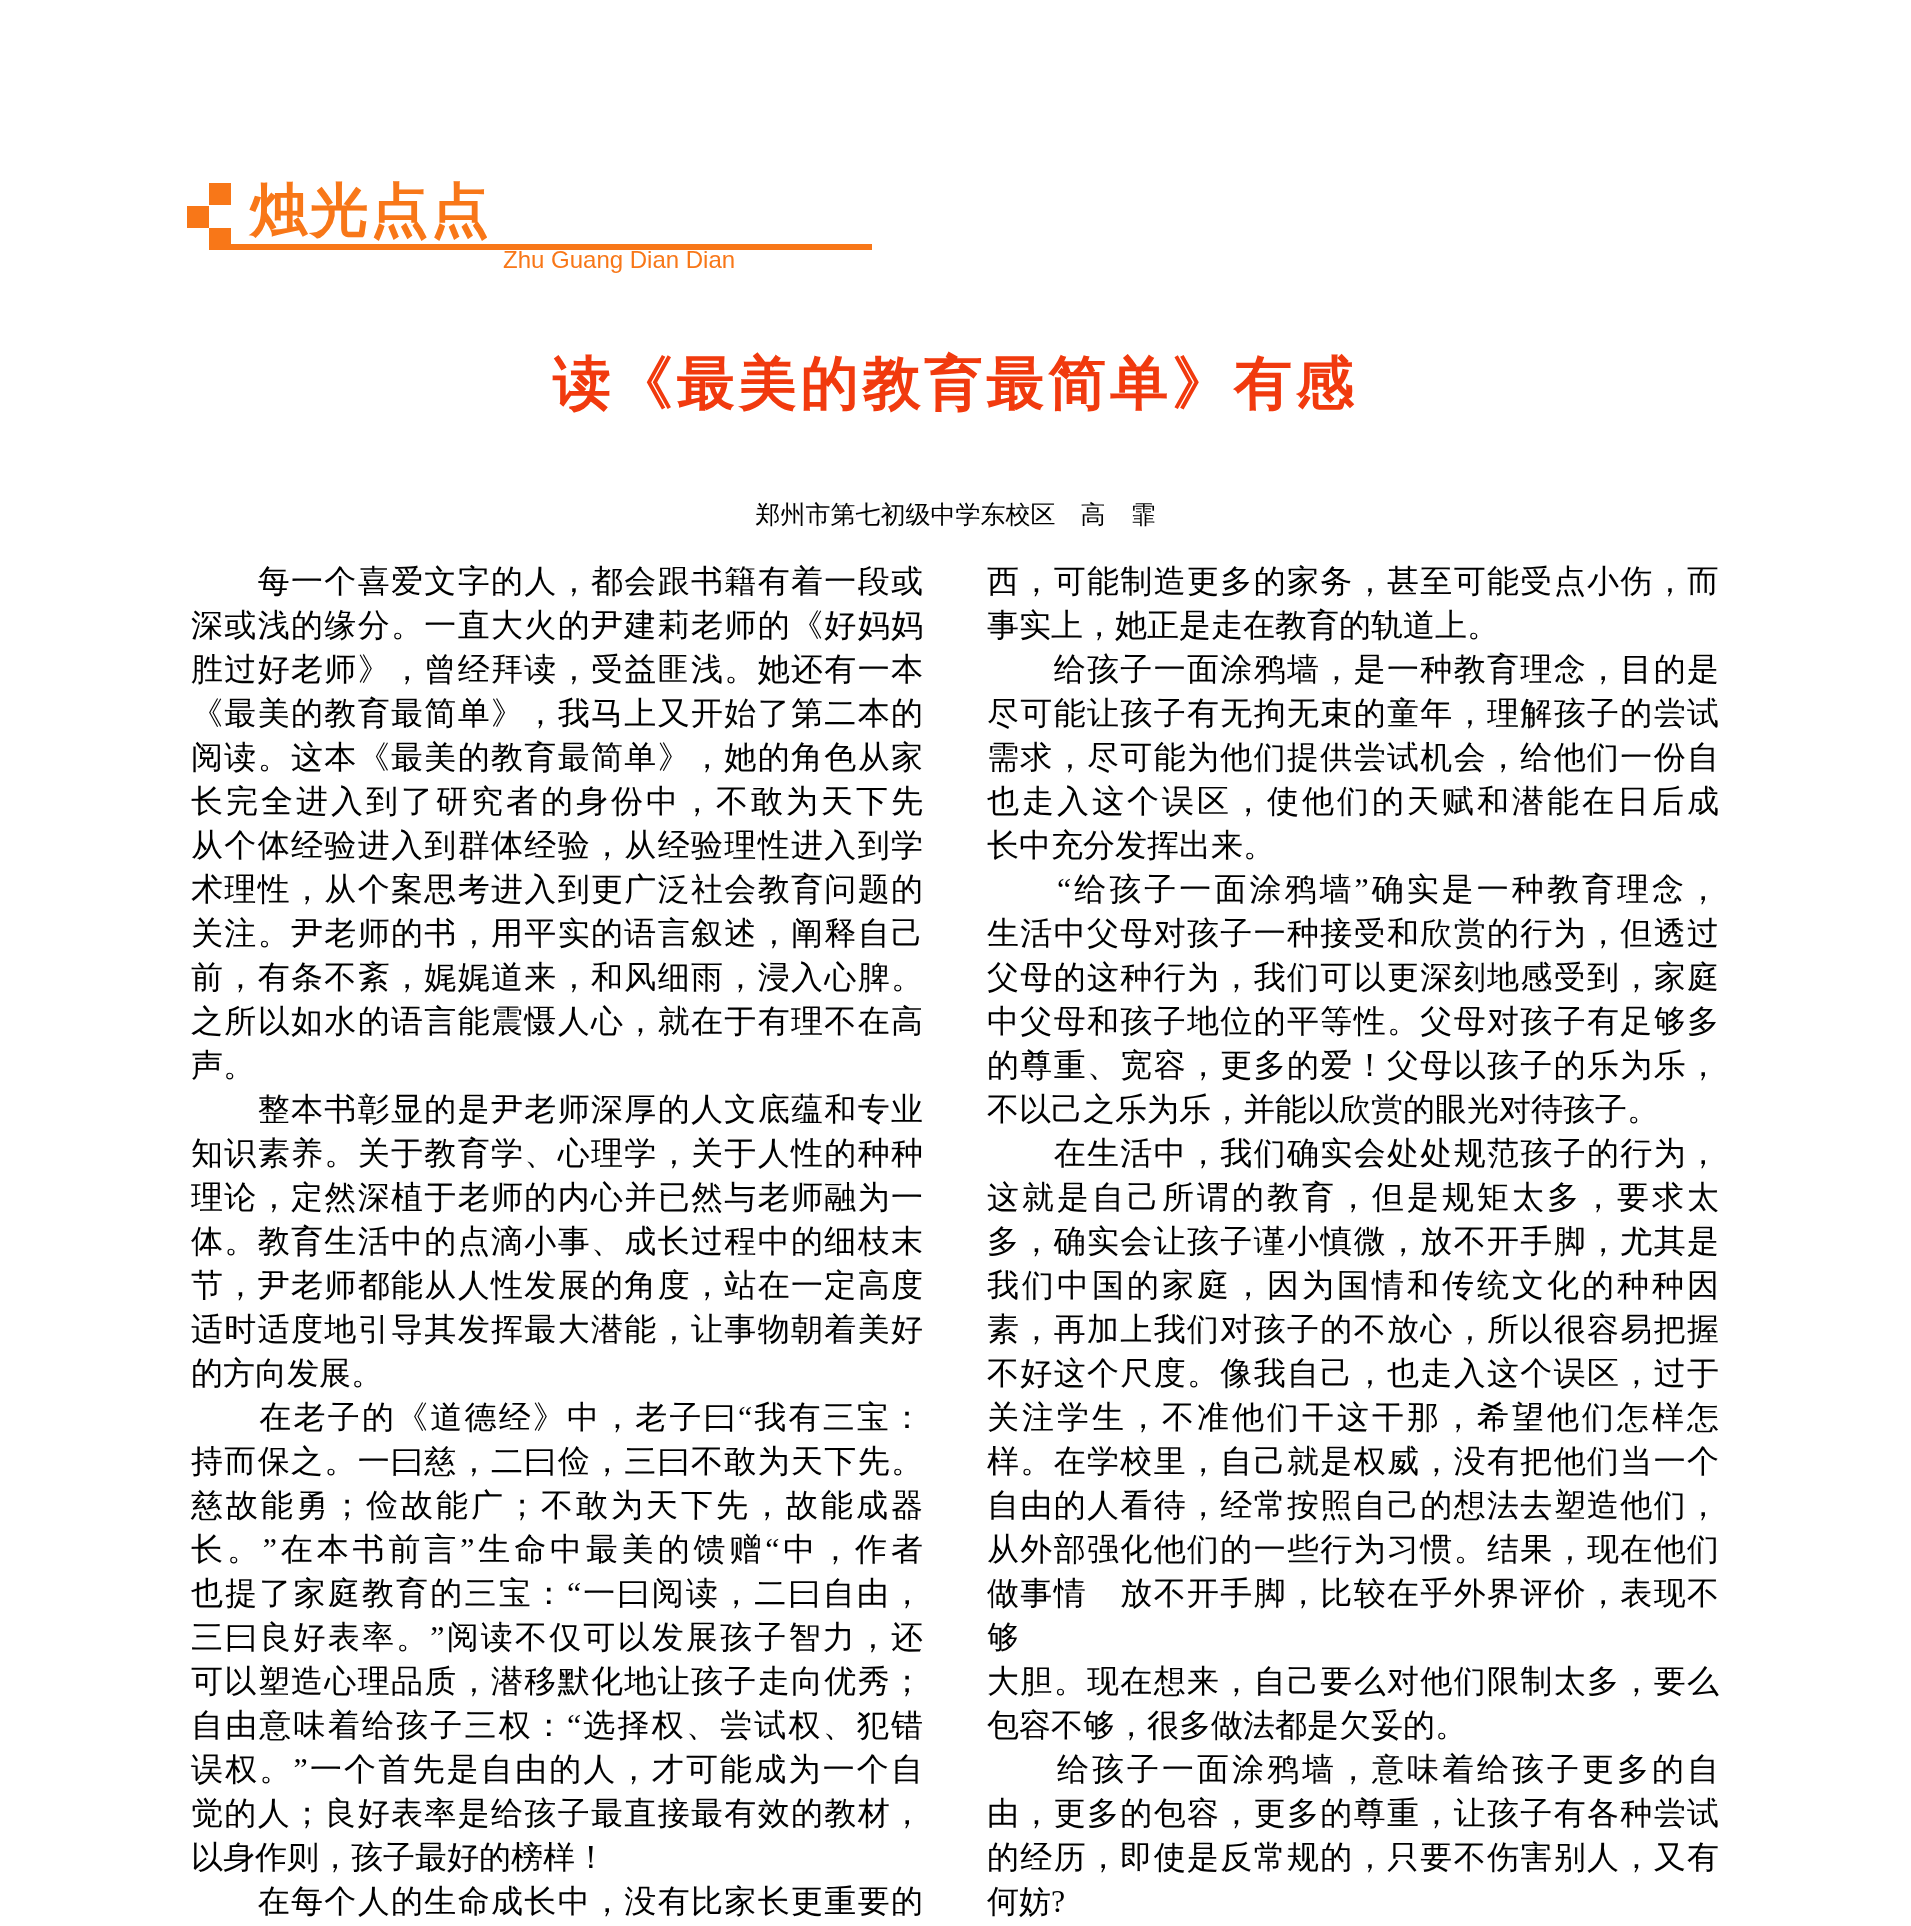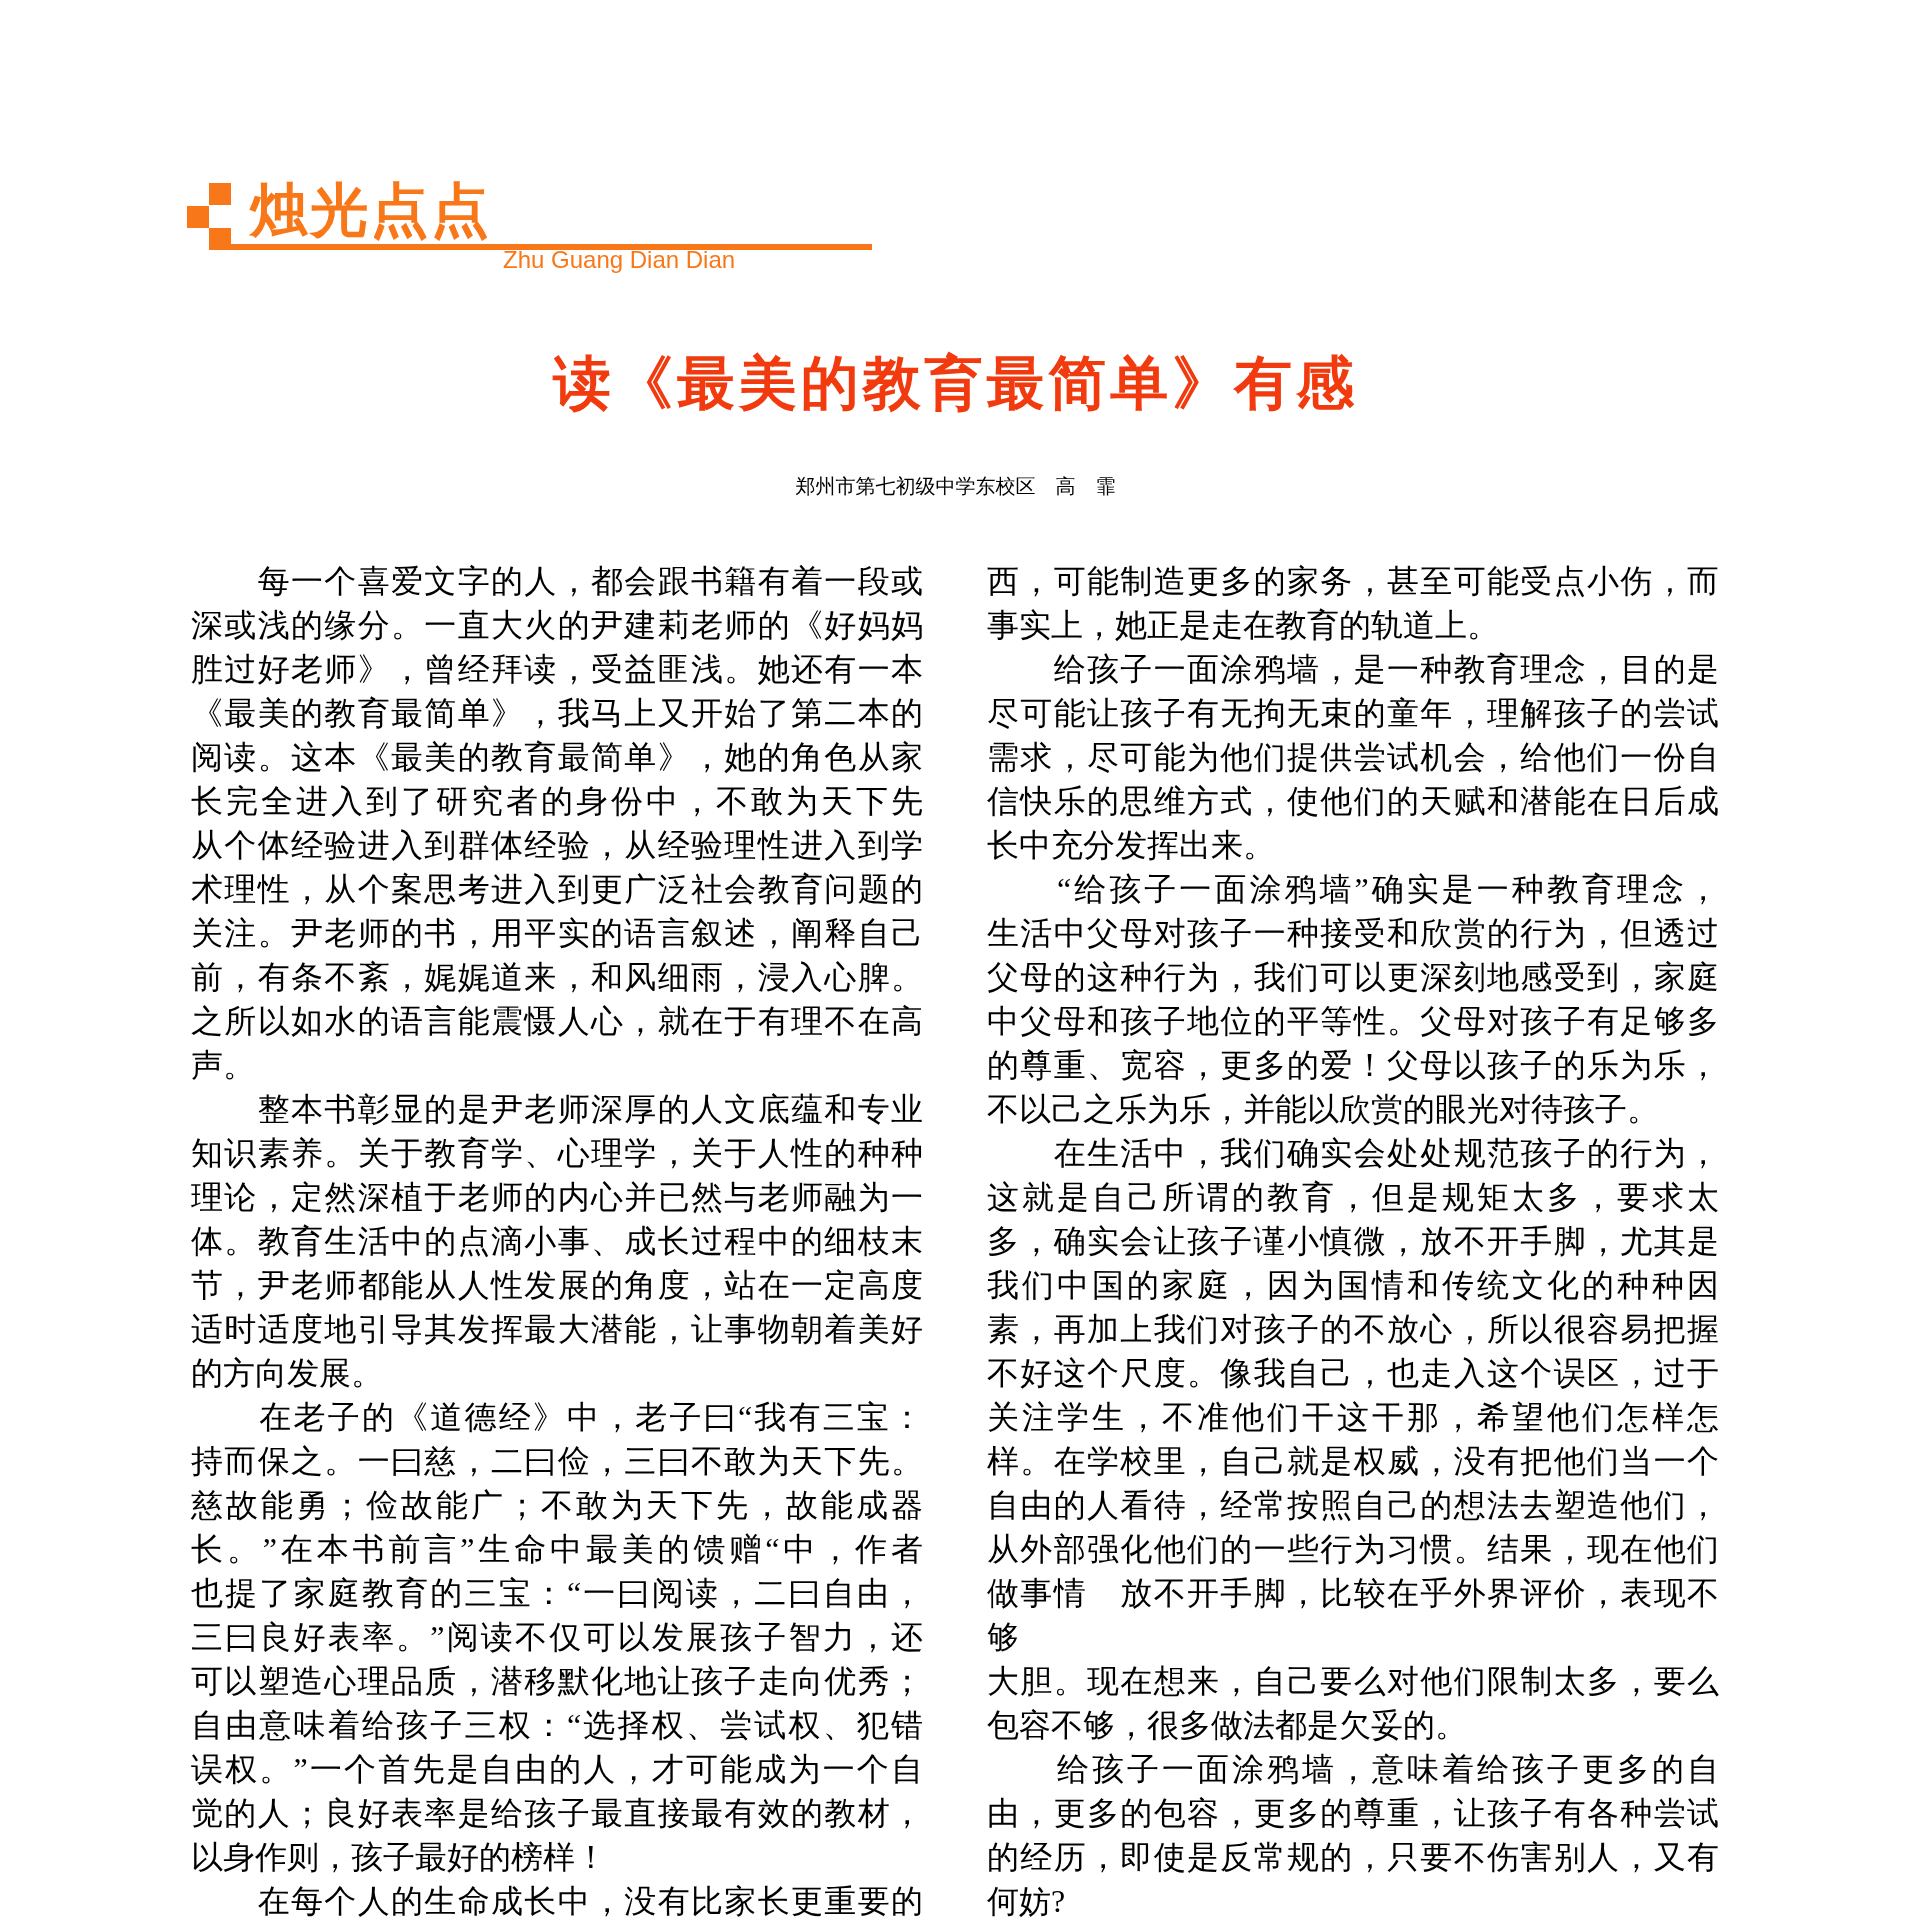--- a/index.html
+++ b/index.html
@@ -36,22 +36,22 @@
   }
   
   .article-title{
     position:absolute;left:0;right:0;top:351px;margin:0;
     text-align:center;font-size:58px;line-height:1.15;
     font-weight:bold;letter-spacing:3.9px;
     color:var(--title-red);
     font-family:Liberation Serif, serif;
   }
   .article-byline{
-    position:absolute;left:0;right:0;top:476px;
-    text-align:center;font-size:20px;line-height:1;
+    position:absolute;left:0;right:0;top:502px;
+    text-align:center;font-size:25px;line-height:1;
     color:var(--text-black);
     font-family:"Liberation Serif","DejaVu Serif",serif;
   }
   
   .columns{
     position:absolute;left:191px;top:559px;width:1528px;
     display:flex;gap:64px;
   }
   .col{width:732px;}
   .line{
@@ -111,21 +111,21 @@
         <div class="line">觉的人；良好表率是给孩子最直接最有效的教材，</div>
         <div class="line para-end">以身作则，孩子最好的榜样！</div>
         <div class="line">　　在每个人的生命成长中，没有比家长更重要的</div>
       </div>
     <div class="col">
         <div class="line">西，可能制造更多的家务，甚至可能受点小伤，而</div>
         <div class="line para-end">事实上，她正是走在教育的轨道上。</div>
         <div class="line">　　给孩子一面涂鸦墙，是一种教育理念，目的是</div>
         <div class="line">尽可能让孩子有无拘无束的童年，理解孩子的尝试</div>
         <div class="line">需求，尽可能为他们提供尝试机会，给他们一份自</div>
-        <div class="line">信快乐的思维方式，使他们的天赋和潜能在日后成</div>
+        <div class="line">也走入这个误区，使他们的天赋和潜能在日后成</div>
         <div class="line para-end">长中充分发挥出来。</div>
         <div class="line">　　“给孩子一面涂鸦墙”确实是一种教育理念，</div>
         <div class="line">生活中父母对孩子一种接受和欣赏的行为，但透过</div>
         <div class="line">父母的这种行为，我们可以更深刻地感受到，家庭</div>
         <div class="line">中父母和孩子地位的平等性。父母对孩子有足够多</div>
         <div class="line">的尊重、宽容，更多的爱！父母以孩子的乐为乐，</div>
         <div class="line para-end">不以己之乐为乐，并能以欣赏的眼光对待孩子。</div>
         <div class="line">　　在生活中，我们确实会处处规范孩子的行为，</div>
         <div class="line">这就是自己所谓的教育，但是规矩太多，要求太</div>
         <div class="line">多，确实会让孩子谨小慎微，放不开手脚，尤其是</div>

